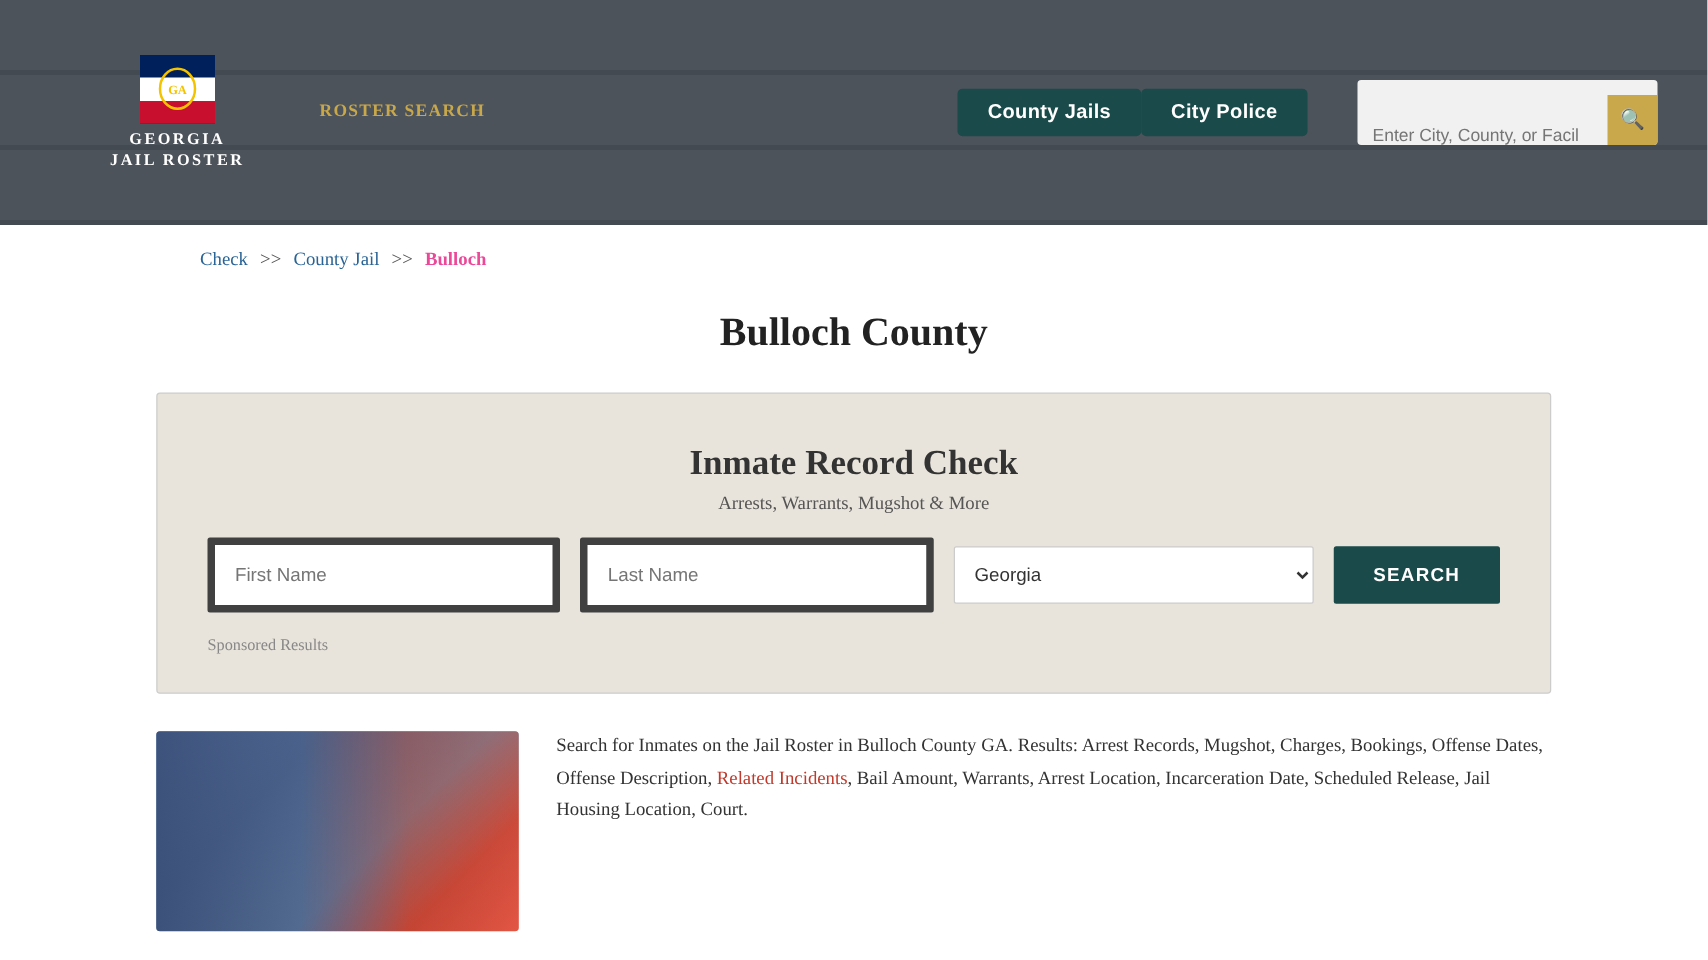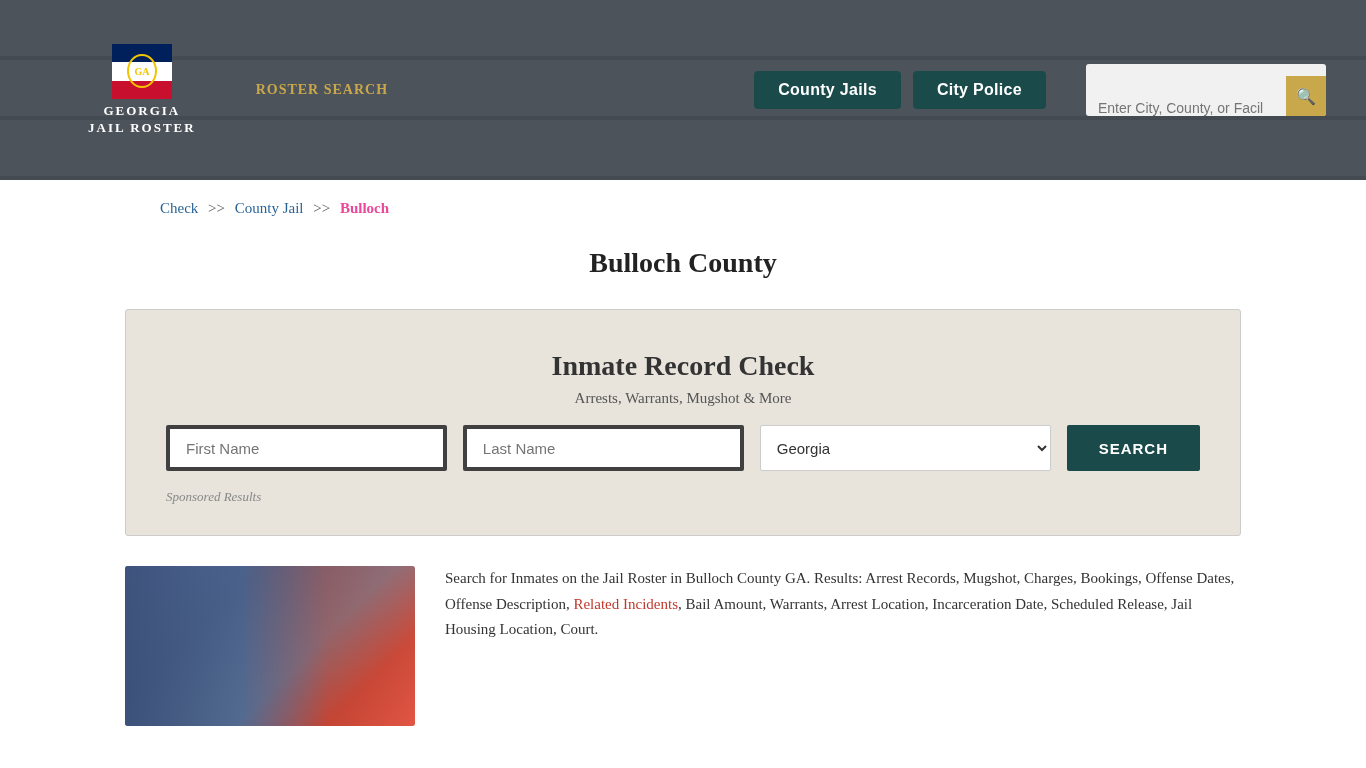--- a/index.html
+++ b/index.html
@@ -66,21 +66,20 @@
       color: #c8a84b;
       font-size: 14px;
       font-weight: bold;
       letter-spacing: 1px;
       text-transform: uppercase;
       text-decoration: none;
       cursor: pointer;
     }
     .nav-buttons {
       display: flex;
-      gap: 12px;
       margin-left: auto;
       justify-content: flex-end;
     }
     .nav-btn {
       padding: 10px 24px;
       border-radius: 4px;
       font-size: 16px;
       font-weight: 600;
       cursor: pointer;
       border: none;
@@ -133,21 +132,21 @@
       color: #555;
     }
     .breadcrumb .current {
       font-weight: bold;
       color: #ec4899;
     }
 
     
     .page-title {
       text-align: center;
-      font-size: 28px;
+      font-size: 32px;
       font-weight: bold;
       color: #222;
       margin: 10px 0 30px;
       font-family: Georgia, serif;
     }
 
     
     .inmate-box {
       margin: 0 125px 30px;
       background: #e8e4dc;
@@ -169,22 +168,22 @@
       color: #555;
       margin-bottom: 18px;
     }
     .inmate-form {
       display: flex;
       gap: 16px;
       align-items: center;
     }
     .inmate-form input {
       flex: 1;
-      height: 46px;
-      border: 4px solid #404040;
+      height: 60px;
+      border: 6px solid #404040;
       padding: 0 16px;
       font-size: 15px;
       color: #555;
       background: #fff;
       border-radius: 2px;
       outline: none;
     }
     .inmate-form select {
       flex: 1.1;
       height: 46px;
@@ -207,21 +206,20 @@
       font-weight: bold;
       letter-spacing: 1px;
       border-radius: 2px;
       cursor: pointer;
       text-transform: uppercase;
     }
     .sponsored-label {
       margin-top: 18px;
       font-size: 13px;
       color: #888;
-      font-style: italic;
     }
 
     
     .bottom-content {
       display: flex;
       gap: 30px;
       margin: 0 125px;
       padding-bottom: 30px;
     }
     .bottom-image {

